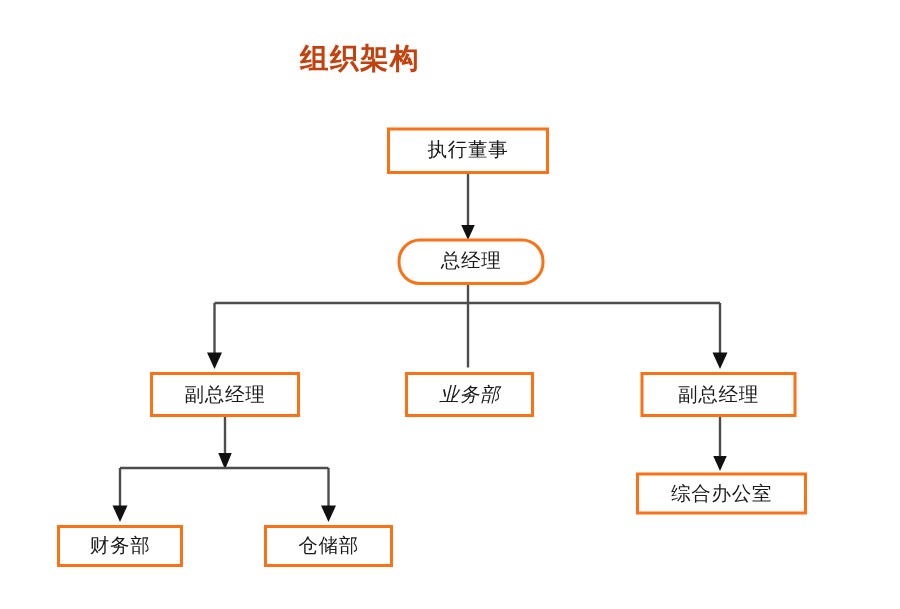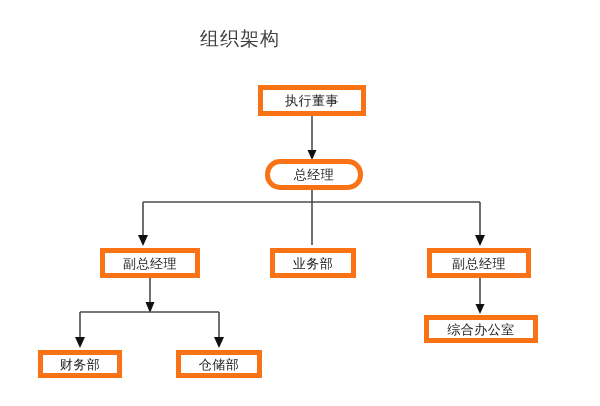--- a/index.html
+++ b/index.html
@@ -17,28 +17,28 @@
     background: #ffffff;
     overflow: hidden;
   }
   #chart-title {
     position: absolute;
     left: 0;
     top: 26px;
     width: 480px;
     text-align: center;
     font-size: 19px;
-    font-weight: normal;
-    color: #404040;
+    font-weight: bold;
+    color: #c2410c;
     letter-spacing: 1px;
   }
   .node {
     position: absolute;
     box-sizing: border-box;
-    border: 5px solid #f97316;
+    border: 2px solid #f97316;
     background: #ffffff;
     display: flex;
     align-items: center;
     justify-content: center;
     font-size: 13px;
     color: #1a1a1a;
     letter-spacing: 0.5px;
     line-height: 1;
   }
   .node-label {
@@ -110,21 +110,21 @@
   </div>
 
   <div class="node" style="left:265px; top:159px; width:98px; height:31px;border-radius:15px;">
     <span class="node-label">总经理</span>
   </div>
 
   <div class="node" style="left:100px; top:248px; width:100px; height:30px;">
     <span class="node-label">副总经理</span>
   </div>
 
-  <div class="node" style="left:270px; top:248px; width:86px; height:30px;">
+  <div class="node" style="left:270px; top:248px; width:86px; height:30px;font-style:italic;">
     <span class="node-label">业务部</span>
   </div>
 
   <div class="node" style="left:427px; top:248px; width:104px; height:30px;">
     <span class="node-label">副总经理</span>
   </div>
 
   <div class="node" style="left:424px; top:315px; width:114px; height:28px;text-align:right;">
     <span class="node-label">综合办公室</span>
   </div>

